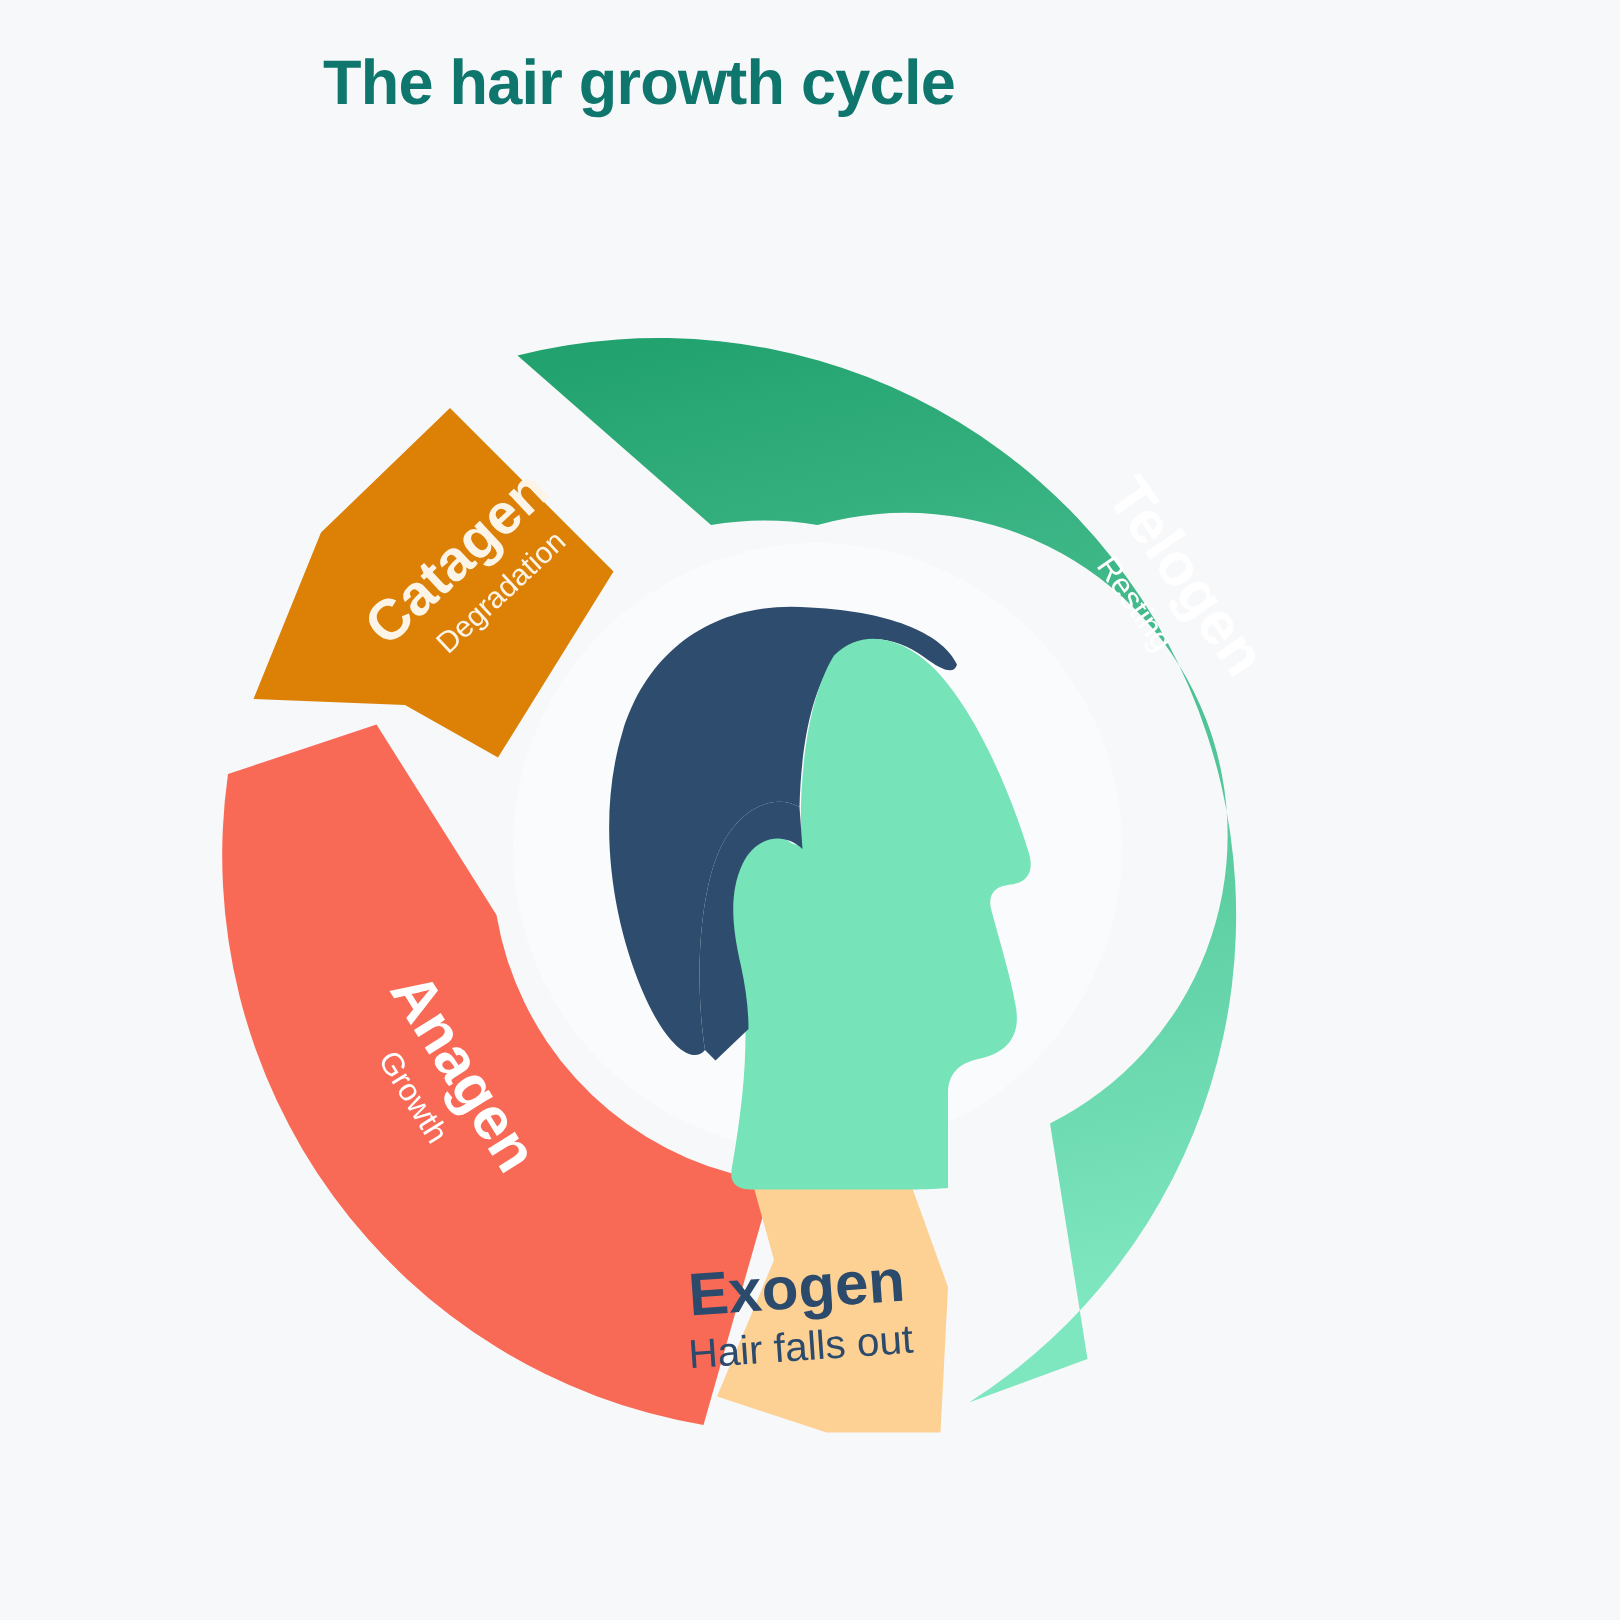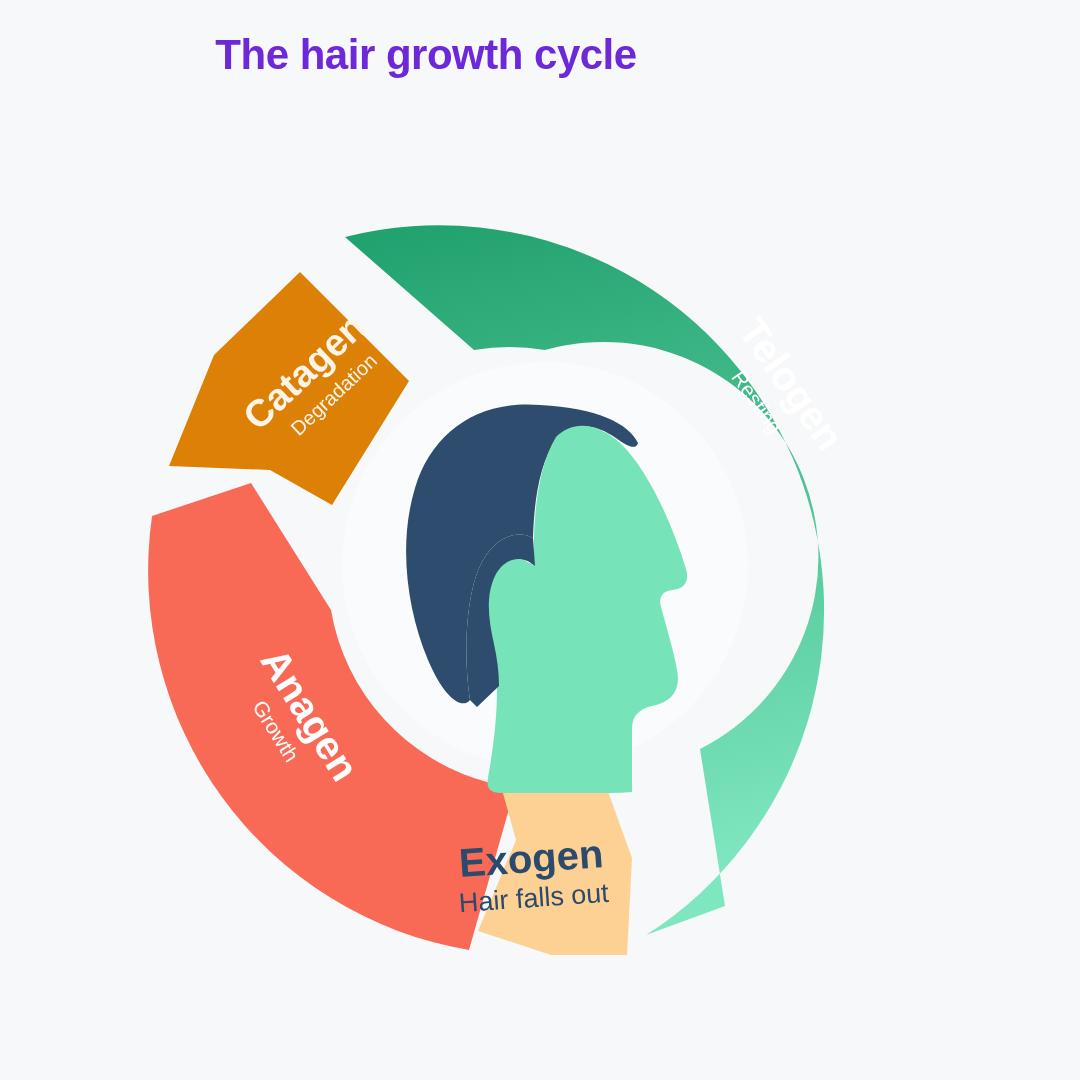--- a/index.html
+++ b/index.html
@@ -20,21 +20,21 @@
     height: 1080px;
   }
   #title {
     position: absolute;
     top: 30px;
     left: 0;
     width: 852px;
     text-align: center;
     font-size: 42px;
     font-weight: bold;
-    color: #6d28d9;
+    color: #0f766e;
     letter-spacing: -0.5px;
     line-height: 1.2;
   }
   #diagram {
     position: absolute;
     top: 0;
     left: 0;
     width: 1080px;
     height: 1080px;
   }

